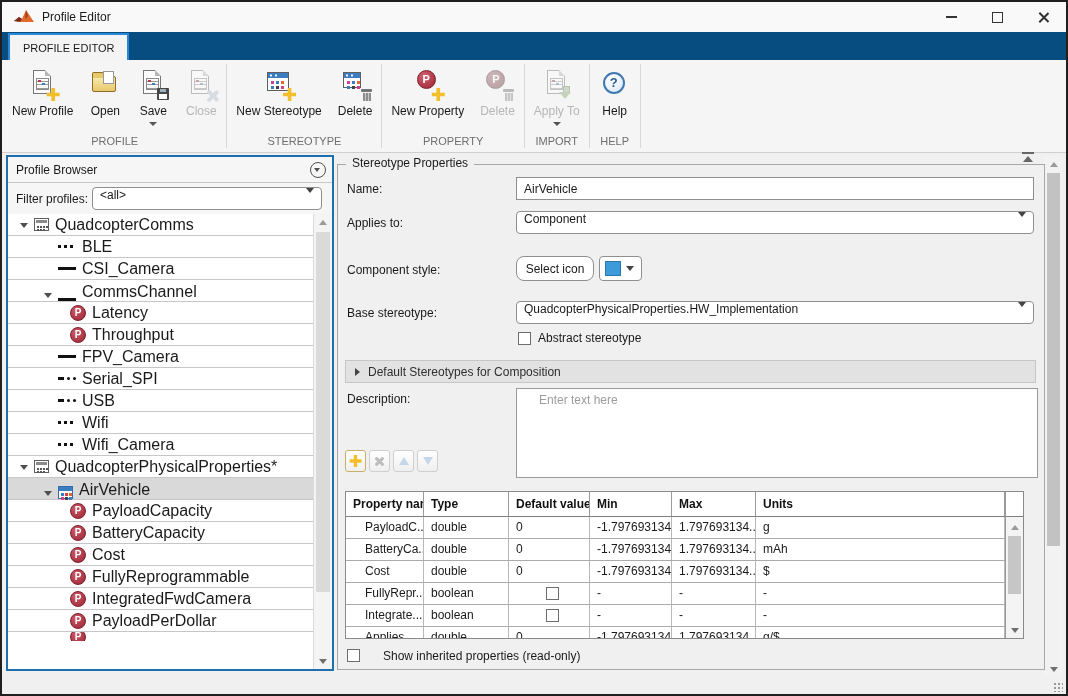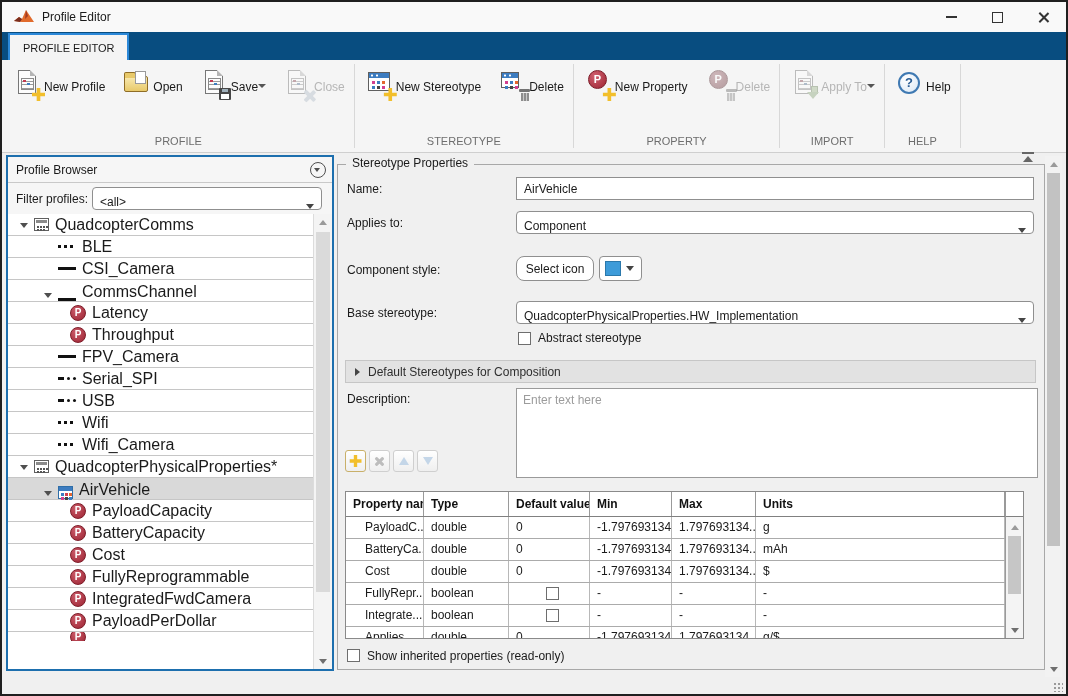--- a/index.html
+++ b/index.html
@@ -28,21 +28,21 @@
                 border:2px solid #2b88d8; border-bottom:none; padding:0 13px;
                 display:flex; align-items:center; font-size:11px; color:#1a1a1a; }
 
   
   .toolbar { position:absolute; left:0; top:58px; width:100%; height:93px; background:#f5f5f5;
              border-bottom:1px solid #cfcfcf; display:flex; align-items:stretch; padding-left:2px; }
   .tb-group { display:flex; flex-direction:column; }
   .tb-buttons { display:flex; flex:1; align-items:flex-start; padding-top:7px; }
   .tb-grouplabel { text-align:center; font-size:11px; color:#6e6e6e; padding-bottom:5px; }
   .tb-sep { width:1px; background:#d8d8d8; margin:4px 1px; }
-  .tbtn { display:flex; flex-direction:row; align-items:center; padding:2px 8px 0; font-size:12px; color:#1a1a1a; cursor:default; }
+  .tbtn { display:flex; flex-direction:column; align-items:center; padding:2px 8px 0; font-size:12px; color:#1a1a1a; cursor:default; }
   .tbtn .lab { margin-top:5px; white-space:nowrap; }
   .tb-caret { width:0; height:0; border-left:4px solid transparent; border-right:4px solid transparent;
               border-top:4px solid #555; margin-top:4px; }
   .tbtn.disabled { color:#b6b6b6; }
   .tbtn.disabled .tbi { opacity:.45; filter:grayscale(55%); }
   .tbi { width:32px; height:30px; position:relative; flex:none; }
 
   
   .doc { position:absolute; left:6px; top:1px; width:18px; height:24px; background:#fcfcfc; border:1px solid #777; }
   .doc::before { content:""; position:absolute; right:-1px; top:-1px; border-style:solid;
@@ -96,21 +96,21 @@
   .left-panel { position:absolute; left:4px; top:2px; width:328px; height:516px; background:#a21caf;
                 border:2px solid #1d6fae; }
   .lp-header { height:26px; background:#f6f6f6; border-bottom:1px solid #c9c9c9; display:flex;
                align-items:center; padding:0 6px 0 8px; }
   .lp-title { font-size:12px; color:#1a1a1a; flex:1; }
   .pmenu { width:16px; height:16px; border:1.5px solid #4f4f4f; border-radius:50%; position:relative; }
   .pmenu::before { content:""; position:absolute; left:3px; top:5px; width:0; height:0;
                    border-left:3.5px solid transparent; border-right:3.5px solid transparent; border-top:4.5px solid #4f4f4f; }
   .lp-filter { height:31px; background:#f6f6f6; position:relative; }
   .lp-filter .flabel { position:absolute; left:8px; top:9px; font-size:12px; color:#1a1a1a; }
-  .combo { display:flex; align-items:flex-end; justify-content:space-between; background:#fff;
+  .combo { display:flex; align-items:flex-start; justify-content:space-between; background:#fff;
            border:1px solid #8f8f8f; border-radius:4px; padding:0 7px; font-size:12px; color:#1a1a1a; }
   .lp-filter .combo { position:absolute; left:84px; top:4px; width:230px; height:23px; }
   .ccaret { width:0; height:0; border-left:4px solid transparent; border-right:4px solid transparent;
             border-top:5px solid #444; flex:none; }
 
   .tree { position:absolute; left:0; top:57px; right:0; bottom:0; background:#fff; overflow:hidden; }
   .trow { height:22px; display:flex; align-items:center; border-bottom:1px solid #c6c6c6;
           font-size:16px; color:#1a1a1a; margin-right:19px; }
   .trow.sel { background:#d9d9d9; }
   .ind1 { padding-left:10px; } .ind2 { padding-left:50px; } .ind2e { padding-left:34px;align-items:flex-end; } .ind3 { padding-left:62px; }
@@ -159,21 +159,21 @@
                  border-radius:4px; background:#fff; display:flex; align-items:center; padding:0 5px; gap:5px; }
   .swatch { width:16px; height:15px; background:#3d9bd9; border:1px solid #2b78ab; }
   .cb-base { position:absolute; left:178px; top:136px; width:518px; height:23px; }
   .chk { width:13px; height:13px; border:1px solid #6e6e6e; background:#fff; flex:none; }
   .abstract-row { position:absolute; left:180px; top:166px; display:flex; align-items:center; gap:7px; font-size:12px; color:#1a1a1a; }
   .def-bar { position:absolute; left:7px; top:195px; width:691px; height:23px; background:#e2e2e2;
              border:1px solid #c6c6c6; display:flex; align-items:center; padding-left:9px; gap:8px;
              font-size:12px; color:#2e2e2e; }
   .rarr { width:0; height:0; border-top:4px solid transparent; border-bottom:4px solid transparent; border-left:5px solid #444; }
   .desc-area { position:absolute; left:178px; top:223px; width:522px; height:90px; border:1px solid #9a9a9a;
-               background:#fff; resize:none; font-family:"Liberation Sans",sans-serif; font-size:12px; padding:4px 6px; color:#333; }
+               background:#fff; resize:none; font-family:"Liberation Sans",sans-serif; font-size:12px; padding:4px 22px; color:#333; }
   .desc-area::placeholder { color:#9c9c9c; opacity:1; }
   .abtn { position:absolute; top:285px; width:21px; height:22px; border:1px solid #c9b06a; border-radius:3px;
           background:linear-gradient(#ffffff,#efefef); display:flex; align-items:center; justify-content:center; }
   .abtn.dis { border-color:#cfcfcf; }
   .mini-plus { width:12px; height:12px; background:#f2bf2b;
                clip-path:polygon(36% 0,64% 0,64% 36%,100% 36%,100% 64%,64% 64%,64% 100%,36% 100%,36% 64%,0 64%,0 36%,36% 36%);
                filter:drop-shadow(0 0 1px #8a6d10); }
   .mini-x { position:relative; width:11px; height:11px; }
   .mini-x::before,.mini-x::after { content:""; position:absolute; left:4px; top:0; width:3px; height:11px; background:#bdbdbd; border-radius:1px; }
   .mini-x::before { transform:rotate(45deg);} .mini-x::after{ transform:rotate(-45deg);}
@@ -188,21 +188,21 @@
   .pt-body { position:relative; height:121px; overflow:hidden; }
   .pt-row { display:grid; grid-template-columns:78px 85px 81px 82px 84px 249px; height:22px; border-bottom:1px solid #ababab; }
   .pt-row .c { font-size:12px; color:#1a1a1a; padding:3px 0 0 7px; border-right:1px solid #b8b8b8; overflow:hidden; white-space:nowrap; }
   .pt-row .c.first { padding-left:19px; }
   .pt-row .c.chkcell { display:flex; align-items:flex-start; justify-content:center; padding-top:4px; }
   .pt-row.cut { height:11px; border-bottom:none; }
   .tbl-scroll { position:absolute; right:0; top:0; width:18px; height:146px; background:#f4f4f4; border-left:1px solid #9a9a9a; }
   .tbl-scroll .sb-head { position:absolute; top:0; left:0; right:0; height:25px; background:#fff; border-bottom:1px solid #808080; }
   .tbl-scroll .thumb { position:absolute; left:2px; right:2px; top:44px; height:58px; background:#c6c6c6; }
 
-  .inherited-row { position:absolute; left:9px; top:484px; display:flex; gap:7px; font-size:12px; color:#1a1a1a; }
+  .inherited-row { position:absolute; left:9px; top:484px; display:flex; gap:23px; font-size:12px; color:#1a1a1a; }
 
   
   .main-scroll { position:absolute; right:4px; top:3px; width:17px; height:521px; background:#f2f2f2; }
   .main-scroll .thumb { position:absolute; left:2px; right:2px; top:17px; height:373px; background:#c2c2c2; }
 
   
   .ribbon-collapse { position:absolute; right:8px; top:-13px; width:16px; height:12px; }
   .ribbon-collapse::before { content:""; position:absolute; left:2px; top:0; width:12px; height:2px; background:#666; }
   .ribbon-collapse::after { content:""; position:absolute; left:3px; top:4px; width:0; height:0;
                             border-left:5px solid transparent; border-right:5px solid transparent; border-bottom:6px solid #666; }

